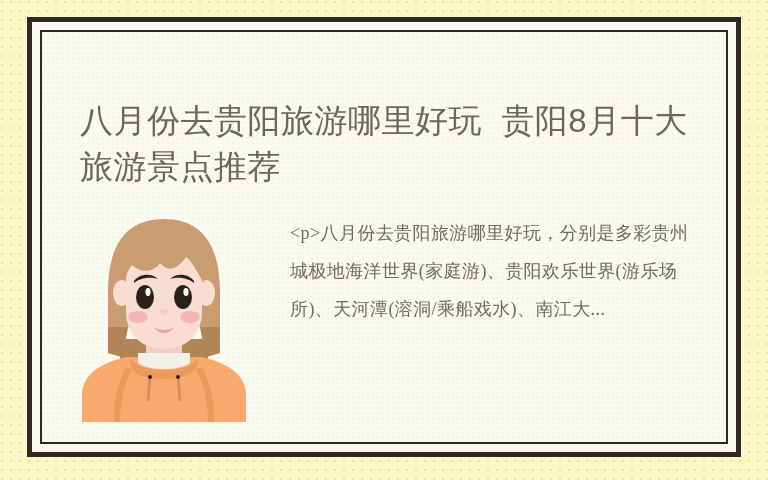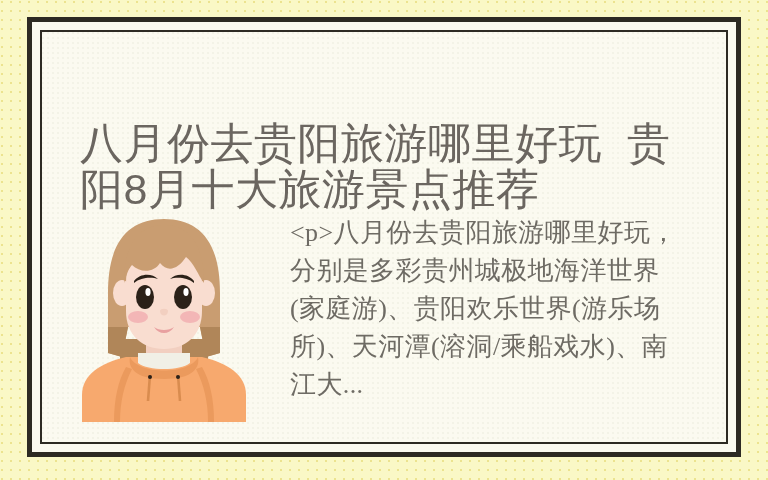--- a/index.html
+++ b/index.html
@@ -55,25 +55,25 @@
     background-image:
       radial-gradient(circle at 1px 1px, rgba(190,190,160,.18) .6px, rgba(0,0,0,0) .9px);
     background-size: 5px 5px;
     pointer-events: none;
   }
 
   
   #title {
     position: absolute;
     left: 38px;
-    top: 59px;
+    top: 44px;
     width: 620px;
     color: #6b6660;
     font-family: "Liberation Sans", sans-serif;
-    font-size: 43px;
+    font-size: 33px;
     line-height: 46px;
     letter-spacing: .5px;
     white-space: pre-wrap;
     font-weight: 400;
   }
 
   
   #content-row {
     position: absolute;
     left: 0;
@@ -93,21 +93,21 @@
   #avatar-svg { display: block; width: 180px; height: 215px; }
 
   
   #body-text {
     position: absolute;
     left: 248px;
     top: 22px;
     width: 400px;
     color: #6e6b64;
     font-family: "Liberation Serif", serif;
-    font-size: 26px;
+    font-size: 18px;
     line-height: 38px;
     letter-spacing: .4px;
     word-break: break-all;
     white-space: normal;
   }
 </style>
 </head>
 <body>
 
 <div id="page">

